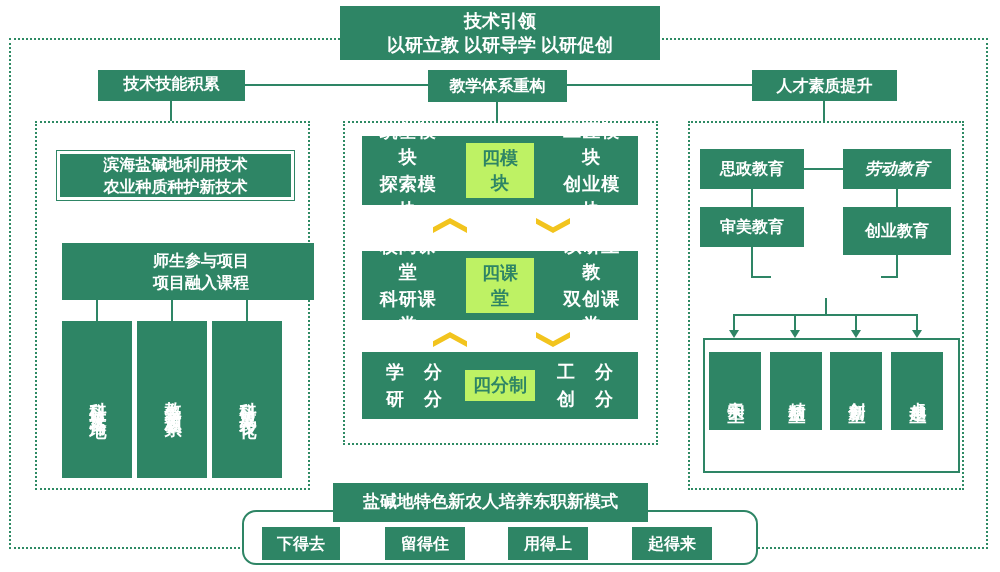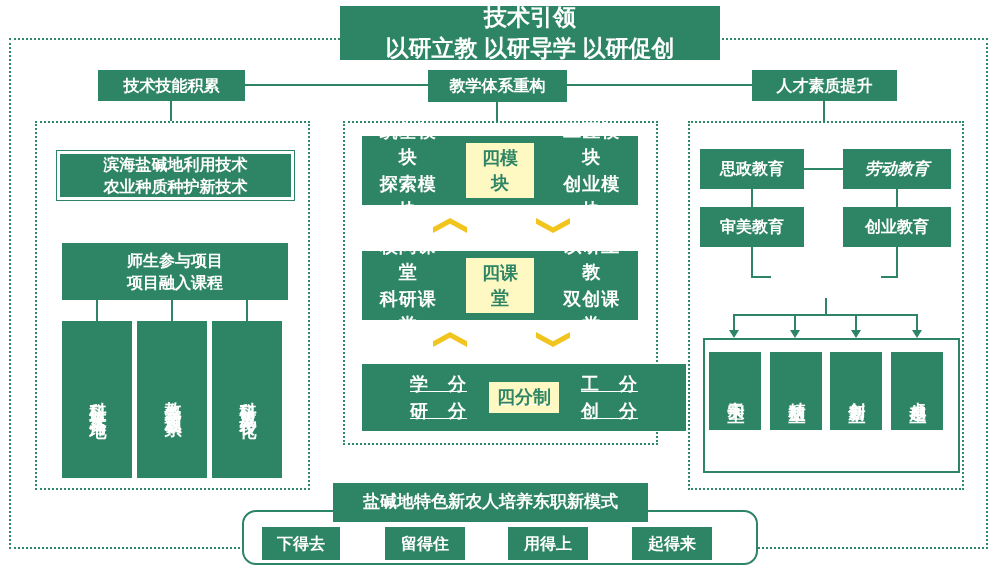--- a/index.html
+++ b/index.html
@@ -4,21 +4,21 @@
 <style>
   html,body{margin:0;padding:0;background:#fff;}
   .canvas{position:relative;width:1000px;height:572px;background:#fff;overflow:hidden;
           font-family:"Liberation Sans","DejaVu Sans",sans-serif;}
   .abs{position:absolute;}
   .dotted{border:2px dotted #2E8A64;background:transparent;}
   .gbox{position:absolute;background:#2E8565;color:#fff;font-weight:bold;
         display:flex;align-items:center;justify-content:center;text-align:center;
         flex-direction:column;line-height:1.35;z-index:2;}
   .hline,.vline{position:absolute;background:#2E8565;z-index:1;}
-  .wbox{background:#fef9c3;color:#2E8565;font-weight:bold;display:flex;align-items:center;
+  .wbox{background:#bef264;color:#2E8565;font-weight:bold;display:flex;align-items:center;
         justify-content:center;padding:3px 8px;}
   .dbl{position:absolute;border:1.5px solid #2E8565;background:#fff;padding:3px;z-index:2;box-sizing:border-box;}
   .dbl .inner{width:100%;height:100%;background:#2E8565;color:#fff;font-weight:bold;
         display:flex;flex-direction:column;align-items:center;justify-content:center;line-height:1.35;}
   .vtext{writing-mode:vertical-rl;text-orientation:upright;letter-spacing:4px;}
   .chev{position:absolute;width:34px;height:15px;background:#F2C41E;z-index:2;}
   .chev.up{clip-path:polygon(0 62%,50% 0,100% 62%,100% 100%,50% 38%,0 100%);}
   .chev.down{clip-path:polygon(0 0,50% 62%,100% 0,100% 38%,50% 100%,0 38%);}
   .arrowhead{position:absolute;width:0;height:0;border-left:5px solid transparent;
         border-right:5px solid transparent;border-top:8px solid #2E8565;z-index:1;}
@@ -27,51 +27,51 @@
   .container-solid{position:absolute;border:2px solid #2E8565;background:#fff;z-index:1;box-sizing:border-box;}
   .rounded{position:absolute;border:2px solid #2E8565;background:#fff;border-radius:14px;z-index:2;box-sizing:border-box;}
 </style>
 </head>
 <body>
 
 <div class="canvas">
 
   <div class="abs dotted" style="left:9px;top:38px;width:975px;height:507px;"></div>
 
-  <div class="gbox" style="left:340px;top:6px;width:380px;height:54px;font-size:23px;z-index:3;">
+  <div class="gbox" style="left:340px;top:6px;width:320px;height:54px;font-size:18px;z-index:3;">
     <span>技术引领</span>
     <span>以研立教 以研导学 以研促创</span>
   </div>
 
   <div class="hline" style="left:245px;top:84px;width:183px;height:2px;"></div>
   <div class="hline" style="left:567px;top:84px;width:185px;height:2px;"></div>
   <div class="vline" style="left:170px;top:101px;width:2px;height:20px;"></div>
   <div class="vline" style="left:496px;top:102px;width:2px;height:19px;"></div>
   <div class="vline" style="left:823px;top:101px;width:2px;height:20px;"></div>
 
-  <div class="gbox" style="left:98px;top:70px;width:147px;height:31px;font-size:16px;">
+  <div class="gbox" style="left:98px;top:70px;width:147px;height:31px;font-size:16px;font-family:Liberation Mono, monospace;">
     <span>技术技能积累</span>
   </div>
   <div class="gbox" style="left:428px;top:70px;width:139px;height:32px;font-size:16px;">
     <span>教学体系重构</span>
   </div>
   <div class="gbox" style="left:752px;top:70px;width:145px;height:31px;font-size:16px;">
     <span>人才素质提升</span>
   </div>
 
   <div class="abs dotted" style="left:35px;top:121px;width:271px;height:365px;"></div>
 
   <div class="dbl" style="left:56px;top:150px;width:239px;height:51px;">
     <div class="inner" style="font-size:16px;">
       <span>滨海盐碱地利用技术</span>
       <span>农业种质种护新技术</span>
     </div>
   </div>
 
-  <div class="gbox" style="left:62px;top:243px;width:226px;height:57px;font-size:16px;">
+  <div class="gbox" style="left:62px;top:243px;width:226px;height:57px;font-size:16px;padding-left:26px;">
     <span>师生参与项目</span>
     <span>项目融入课程</span>
   </div>
 
   <div class="vline" style="left:96px;top:300px;width:2px;height:21px;"></div>
   <div class="vline" style="left:171px;top:300px;width:2px;height:21px;"></div>
   <div class="vline" style="left:246px;top:300px;width:2px;height:21px;"></div>
 
   <div class="gbox" style="left:62px;top:321px;width:70px;height:157px;font-size:17px;">
     <span class="vtext">科研技术落地</span>
@@ -112,21 +112,21 @@
     </span>
     <span class="rowtext">
       <span>以研立教</span>
       <span>双创课堂</span>
     </span>
   </div>
 
   <div class="chev up" style="left:433px;top:332px;"></div>
   <div class="chev down" style="left:536px;top:332px;"></div>
 
-  <div class="gbox rowflex" style="left:362px;top:364px;width:324px;height:67px;font-size:18px;text-decoration:underline;">
+  <div class="gbox rowflex" style="left:362px;top:352px;width:276px;height:67px;font-size:18px;">
     <span class="rowtext">
       <span>学　分</span>
       <span>研　分</span>
     </span>
     <span class="wbox" style="font-size:18px;">
       <span>四分制</span>
     </span>
     <span class="rowtext">
       <span>工　分</span>
       <span>创　分</span>
@@ -142,21 +142,21 @@
     <span>劳动教育</span>
   </div>
   <div class="hline" style="left:804px;top:168px;width:39px;height:2px;"></div>
 
   <div class="vline" style="left:751px;top:189px;width:2px;height:18px;"></div>
   <div class="vline" style="left:896px;top:189px;width:2px;height:18px;"></div>
 
   <div class="gbox" style="left:700px;top:207px;width:104px;height:40px;font-size:16px;">
     <span>审美教育</span>
   </div>
-  <div class="gbox" style="left:843px;top:207px;width:108px;height:40px;font-size:16px;">
+  <div class="gbox" style="left:843px;top:207px;width:108px;height:48px;font-size:16px;">
     <span>创业教育</span>
   </div>
 
   <div class="vline" style="left:751px;top:247px;width:2px;height:31px;"></div>
   <div class="hline" style="left:751px;top:276px;width:20px;height:2px;"></div>
   <div class="vline" style="left:896px;top:247px;width:2px;height:31px;"></div>
   <div class="hline" style="left:881px;top:276px;width:17px;height:2px;"></div>
 
 
   <div class="vline" style="left:825px;top:298px;width:2px;height:18px;"></div>

